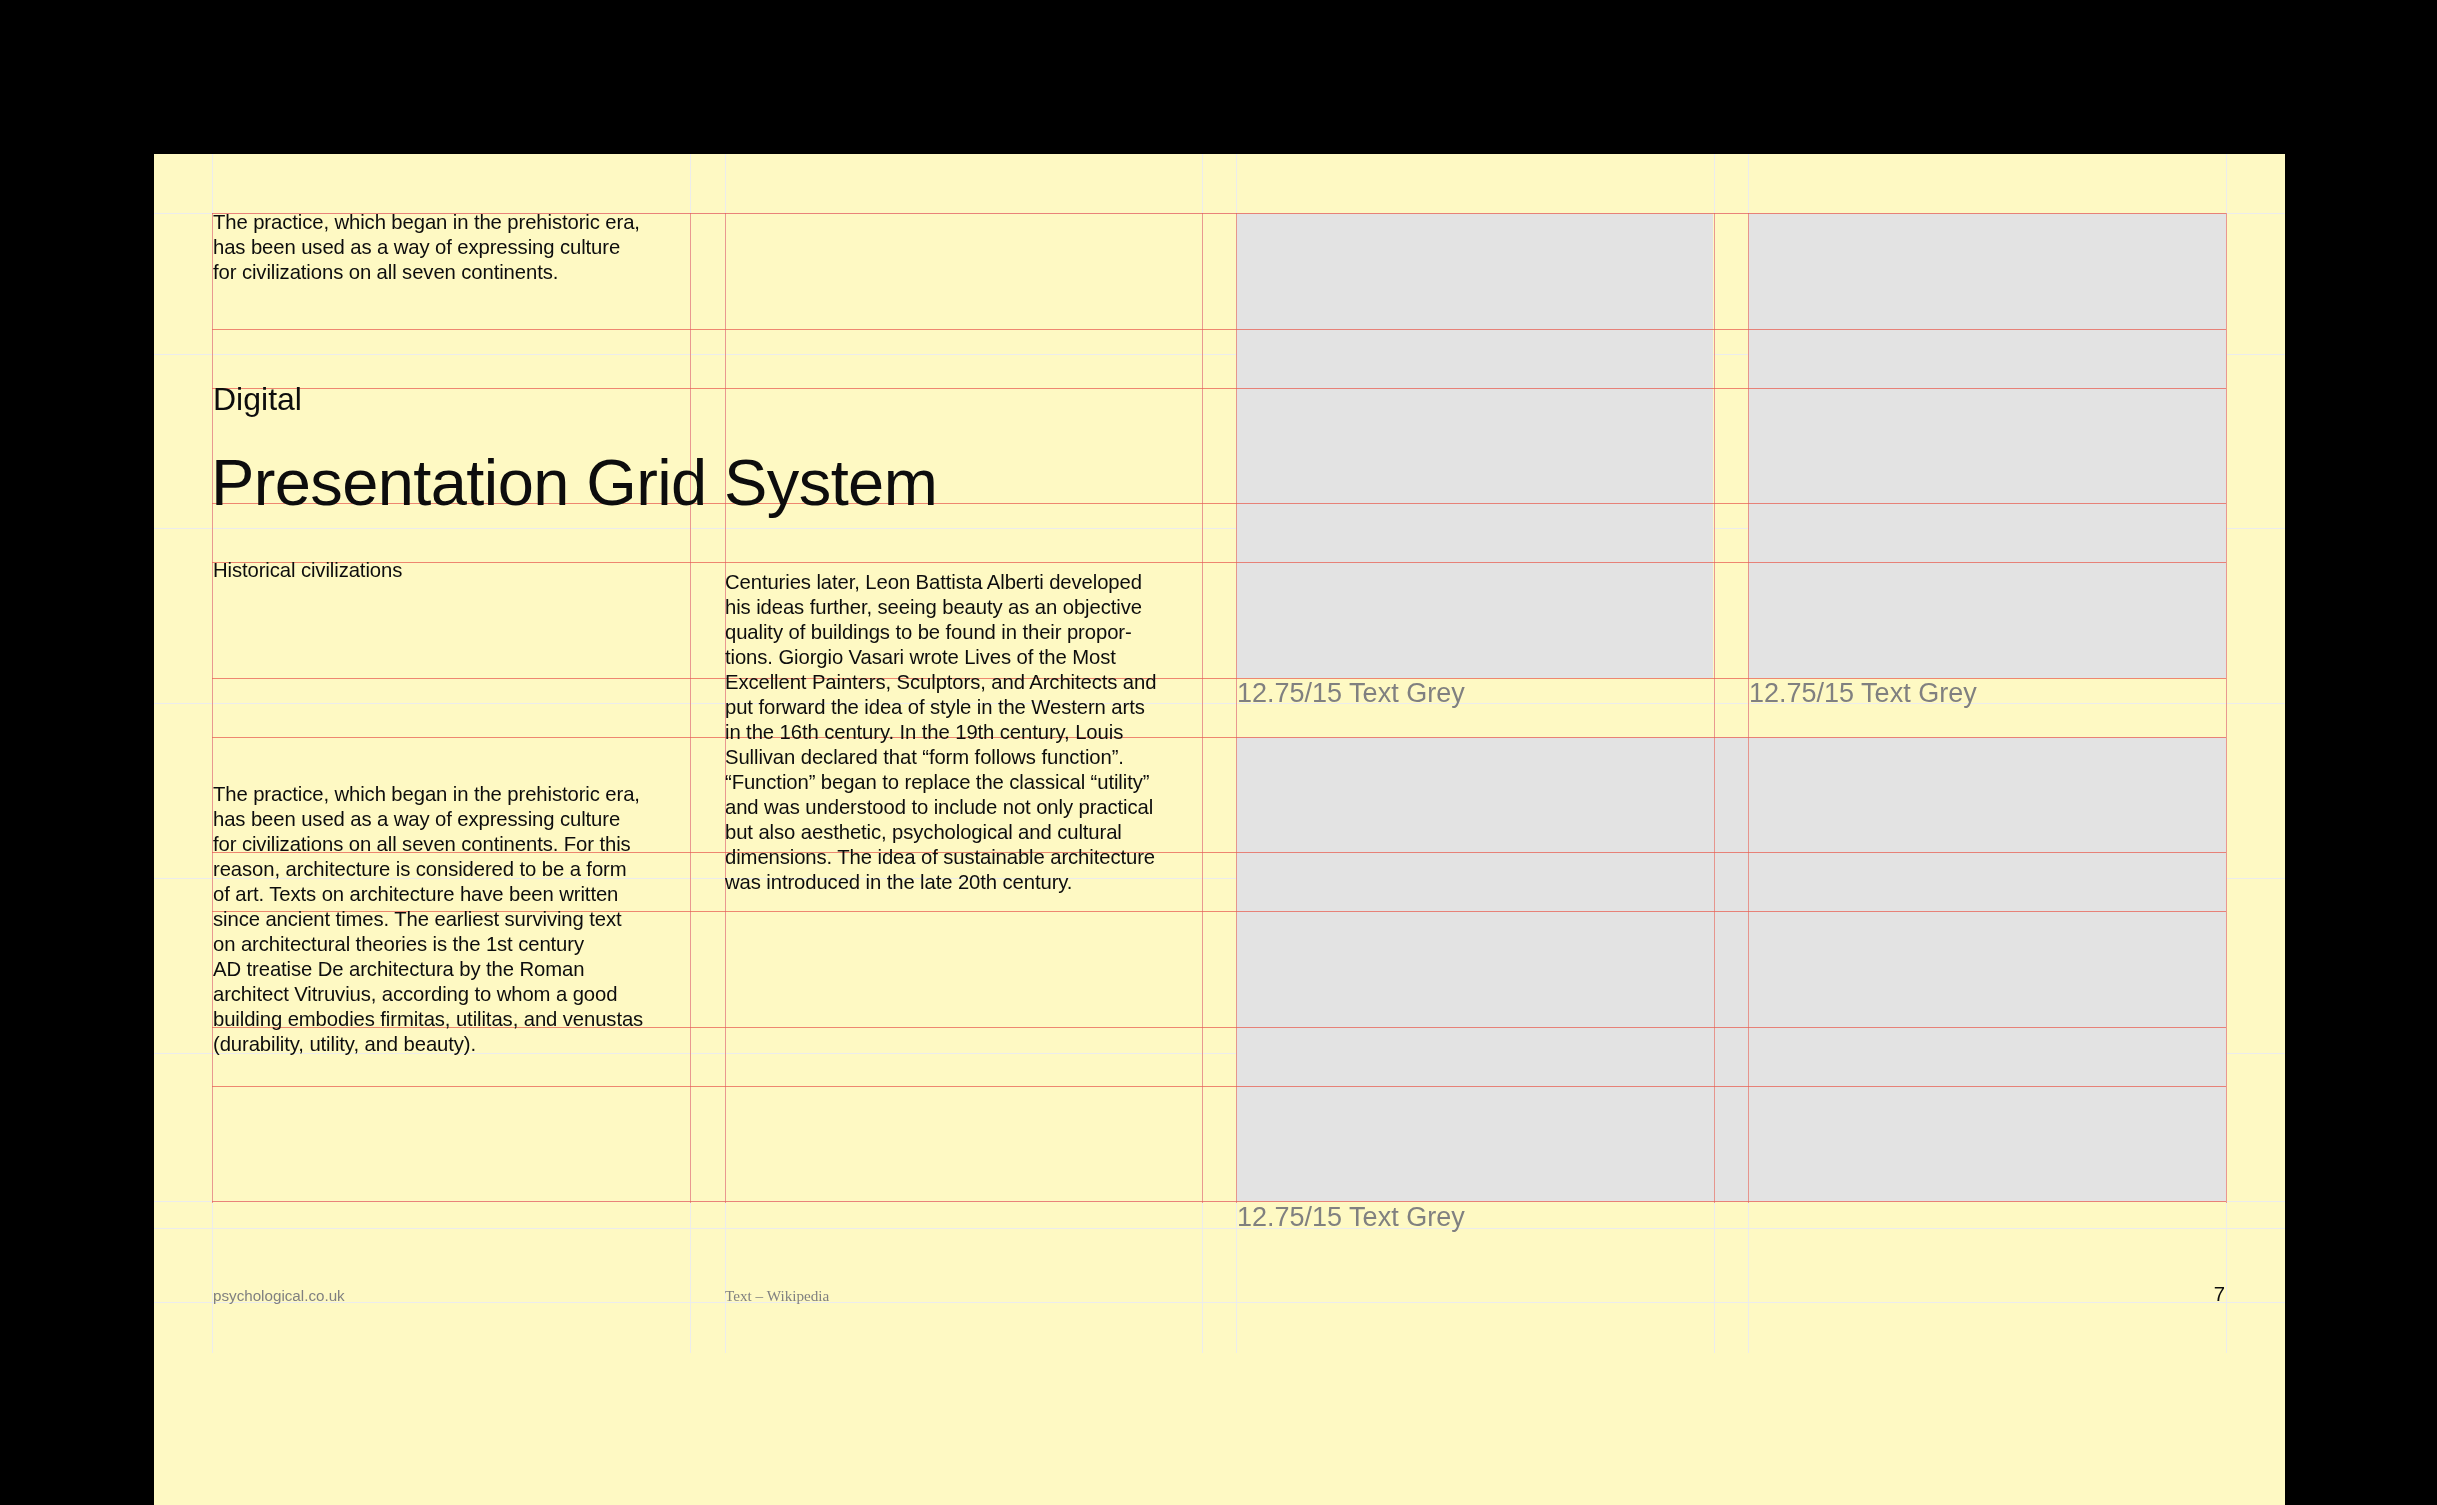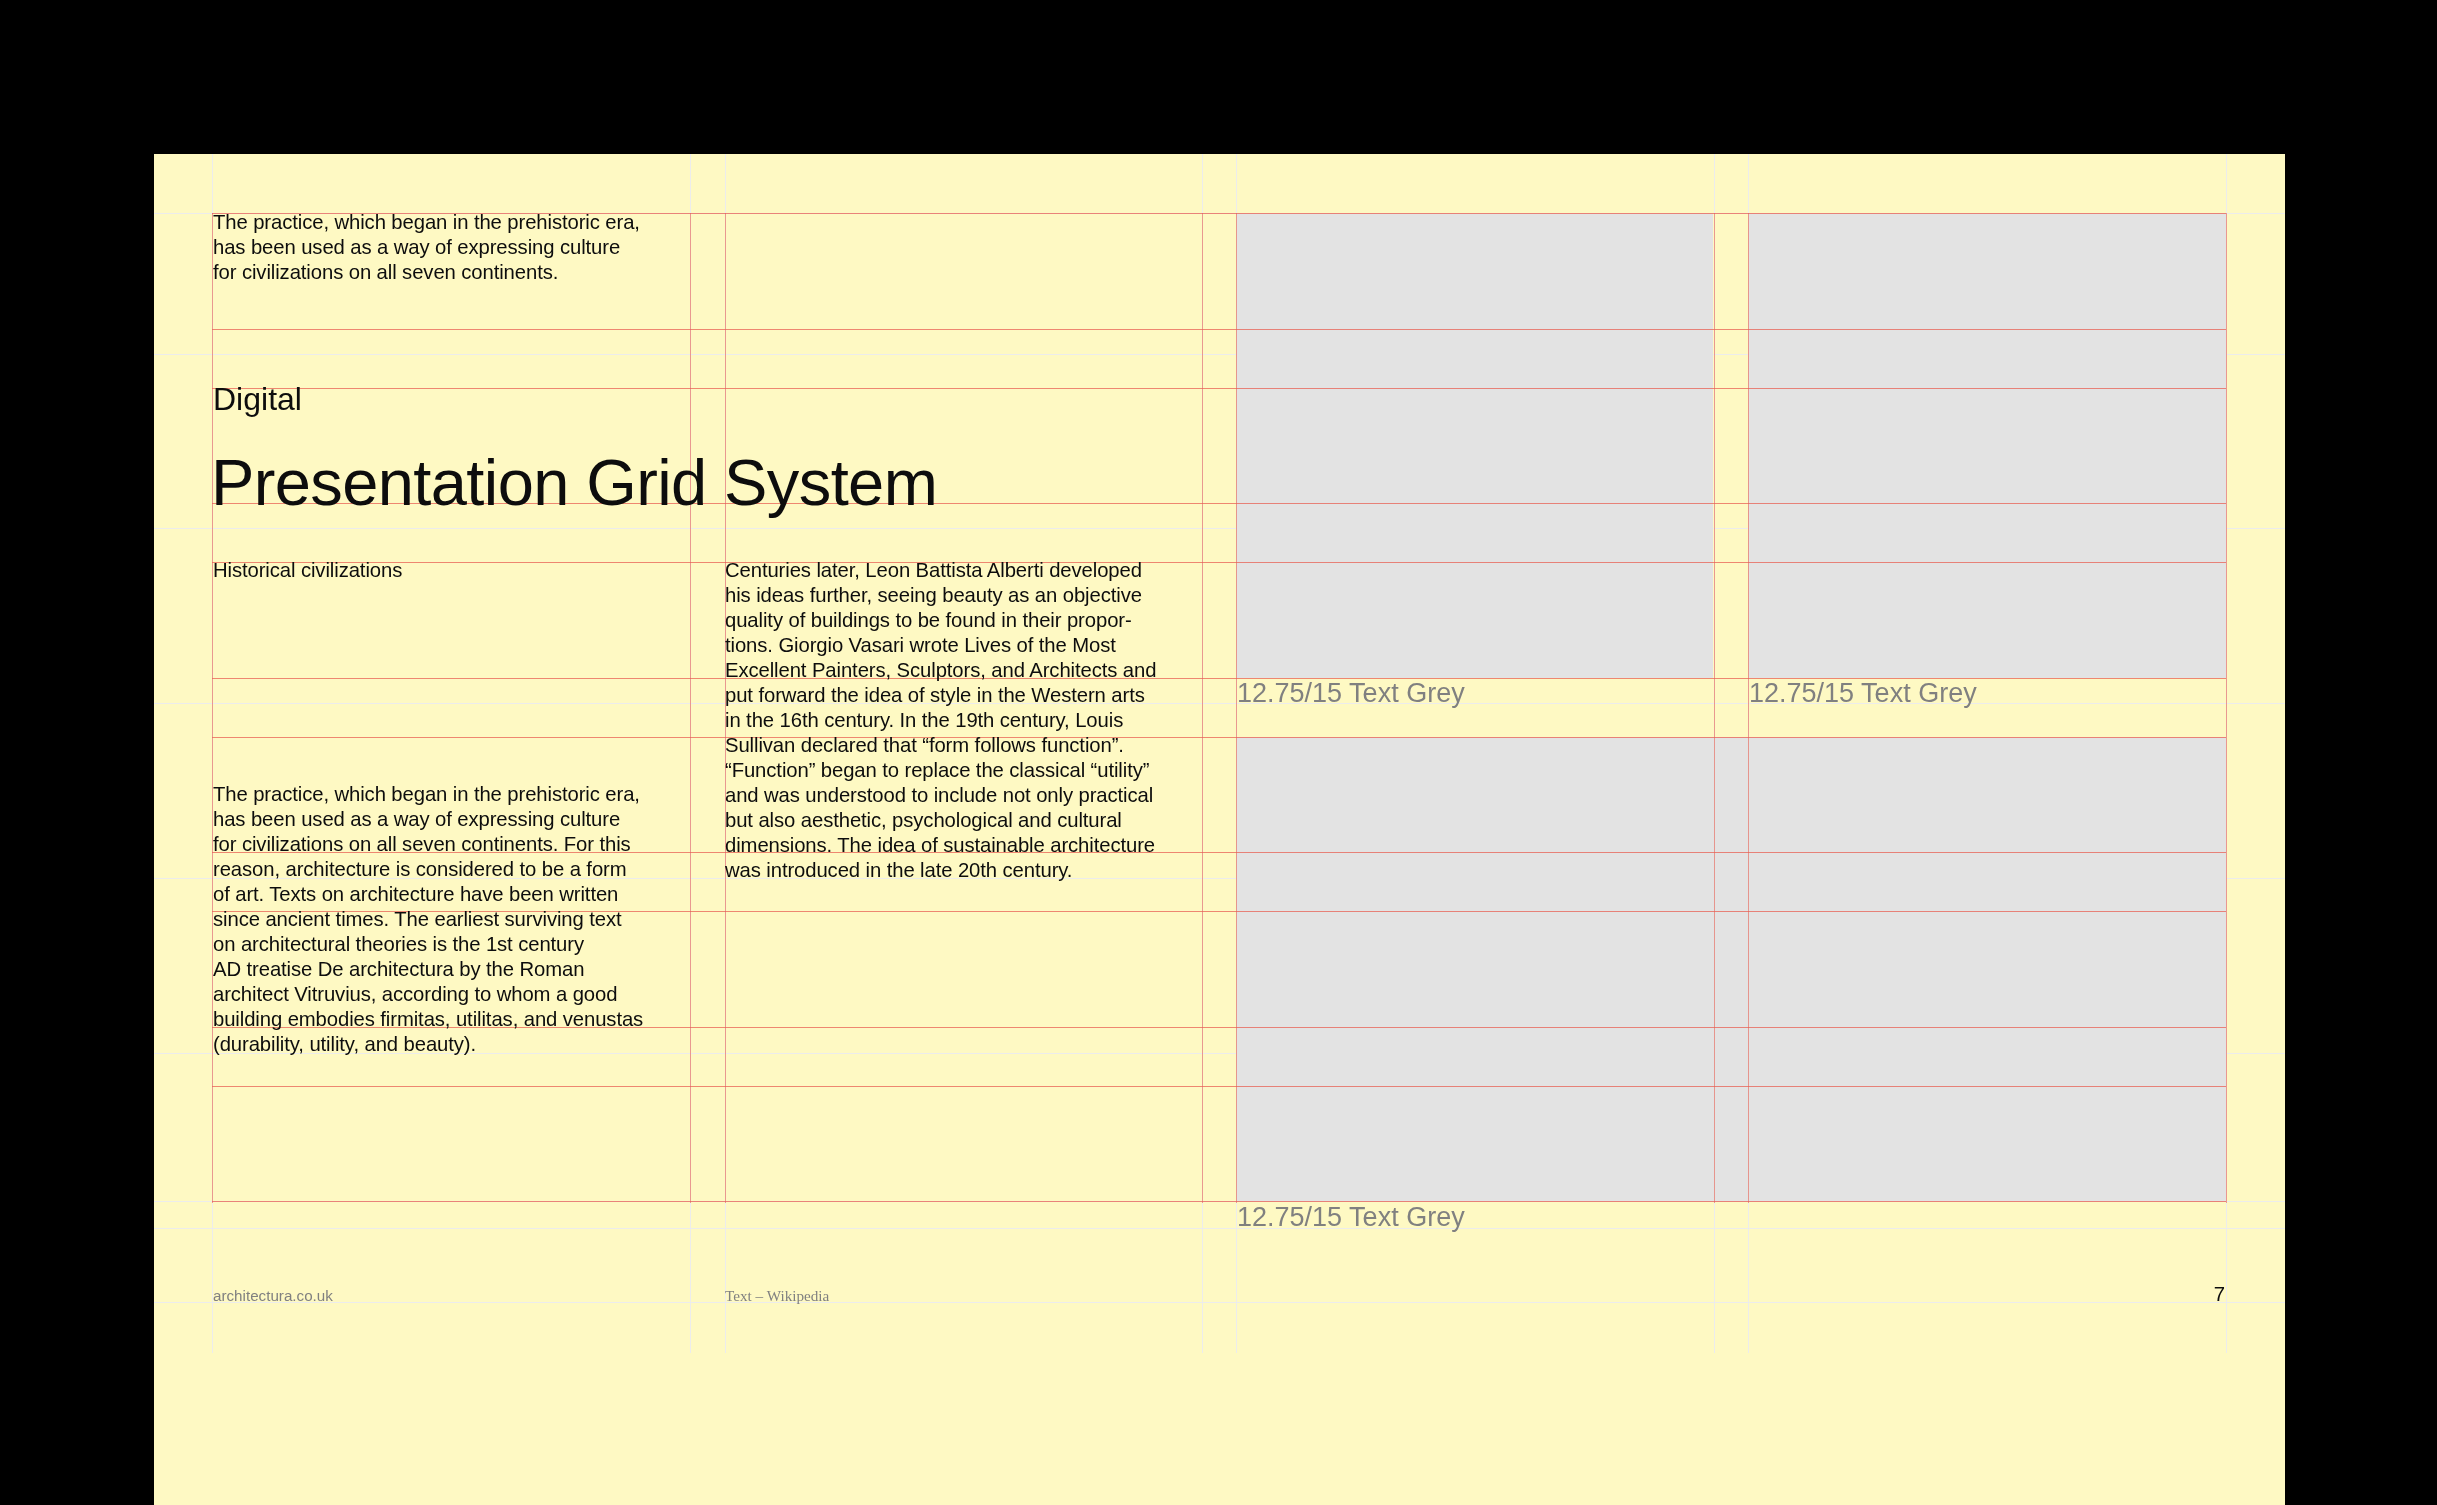--- a/index.html
+++ b/index.html
@@ -86,36 +86,36 @@
 for civilizations on all seven continents. For this
 reason, architecture is considered to be a form
 of art. Texts on architecture have been written
 since ancient times. The earliest surviving text
 on architectural theories is the 1st century
 AD treatise De architectura by the Roman
 architect Vitruvius, according to whom a good
 building embodies firmitas, utilitas, and venustas
 (durability, utility, and beauty).</div>
 
-  <div class="txt" style="left:571px; top:404px; width:489px;">Centuries later, Leon Battista Alberti developed
+  <div class="txt" style="left:571px; top:416px; width:489px;">Centuries later, Leon Battista Alberti developed
 his ideas further, seeing beauty as an objective
 quality of buildings to be found in their propor-
 tions. Giorgio Vasari wrote Lives of the Most
 Excellent Painters, Sculptors, and Architects and
 put forward the idea of style in the Western arts
 in the 16th century. In the 19th century, Louis
 Sullivan declared that “form follows function”.
 “Function” began to replace the classical “utility”
 and was understood to include not only practical
 but also aesthetic, psychological and cultural
 dimensions. The idea of sustainable architecture
 was introduced in the late 20th century.</div>
 
   <div class="label-grey" style="left:1083px; top:527px;">12.75/15 Text Grey</div>
   <div class="label-grey" style="left:1595px; top:527px;">12.75/15 Text Grey</div>
   <div class="label-grey" style="left:1083px; top:1051px;">12.75/15 Text Grey</div>
 
-  <div class="foot" style="left:59px; top:1133px;">architectura.co.uk</div>
+  <div class="foot" style="left:59px; top:1133px;">psychological.co.uk</div>
   <div class="foot" style="left:571px; top:1133px;font-family:Liberation Serif, serif;">Text – Wikipedia</div>
   <div class="pagenum" style="left:2008px; width:63px; top:1129px;">7</div>
 
 </div>
 
 
 </body></html>

